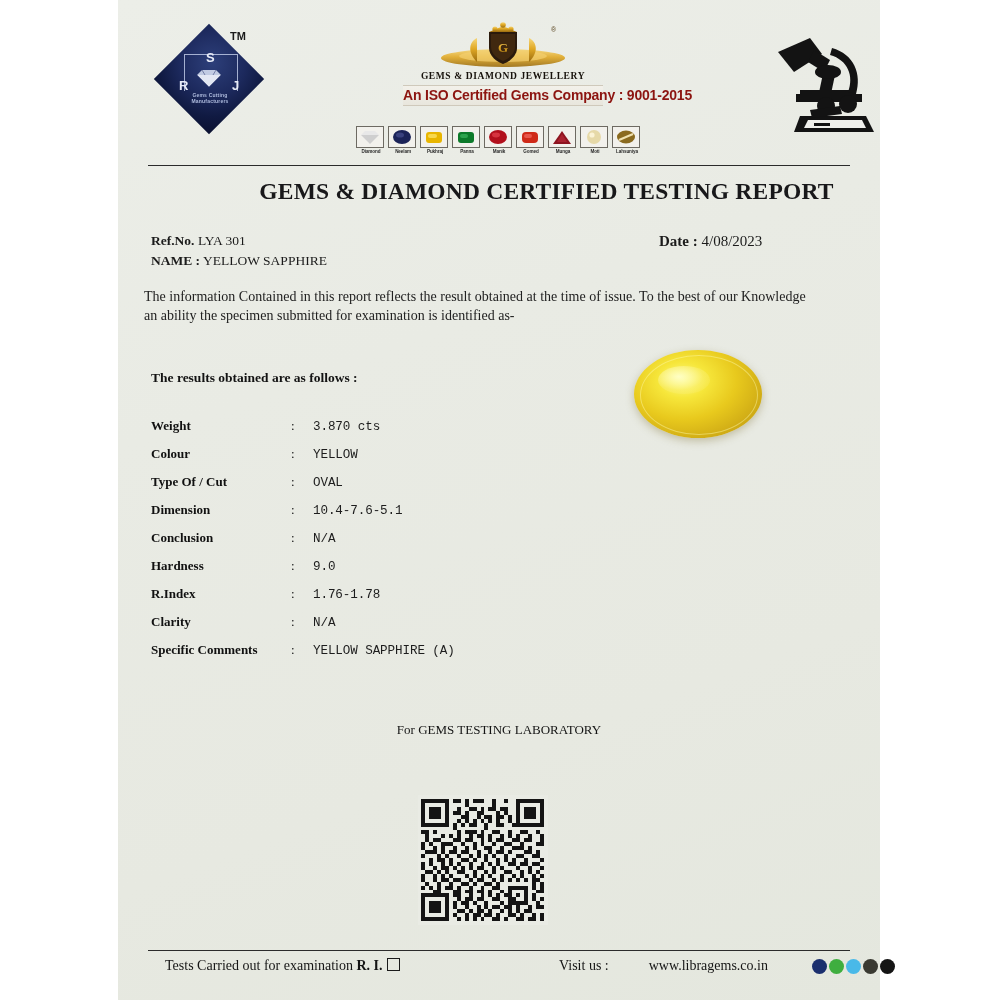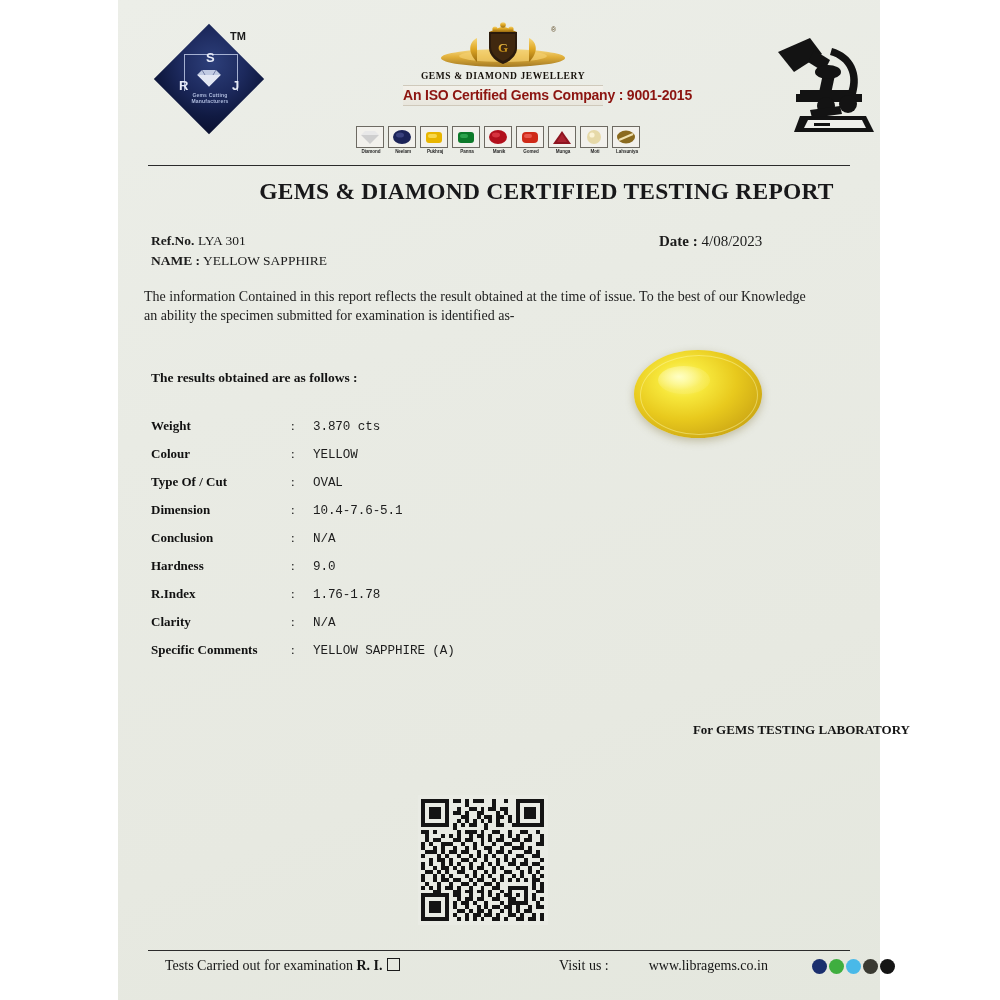--- a/index.html
+++ b/index.html
@@ -299,26 +299,25 @@
     width: 116px; height: 78px;
     border-radius: 50%;
     border: 1px solid rgba(255,250,170,.45);
   }
 
   
   #lab-signature {
     position: absolute;
     left: 0; top: 722px;
     width: 762px;
-    text-align: right;
+    text-align: center;
     font-size: 13px;
-    font-weight: bold;
+    font-weight: normal;
     color: #141414;
     font-family: "Liberation Serif", serif;
-    padding-left: 30px;
   }
 
   
   #qr-code {
     position: absolute;
     left: 287px;
     top: 795px;
     width: 155px;
     height: 130px;
   }

